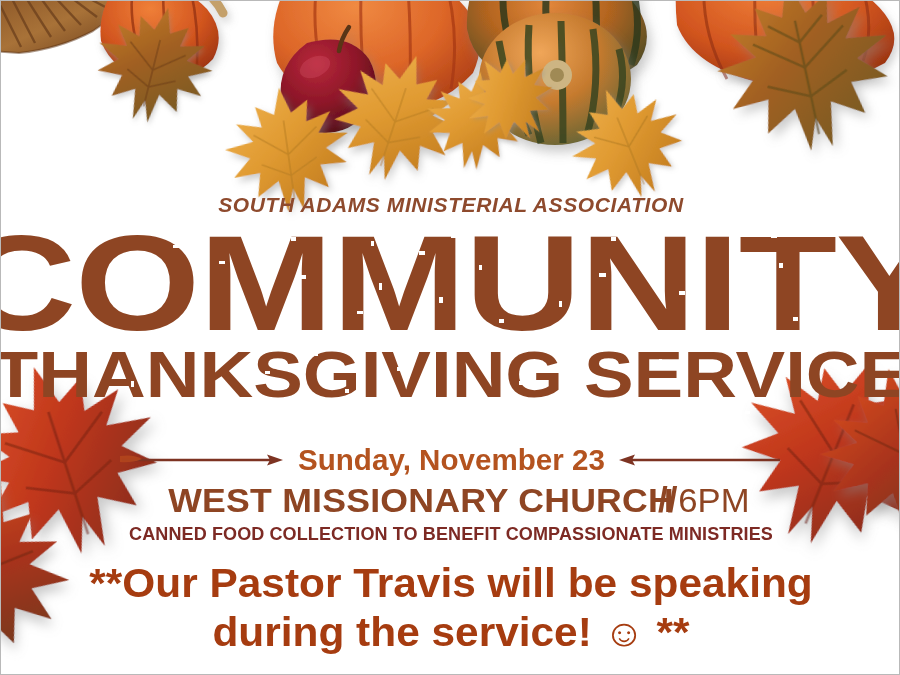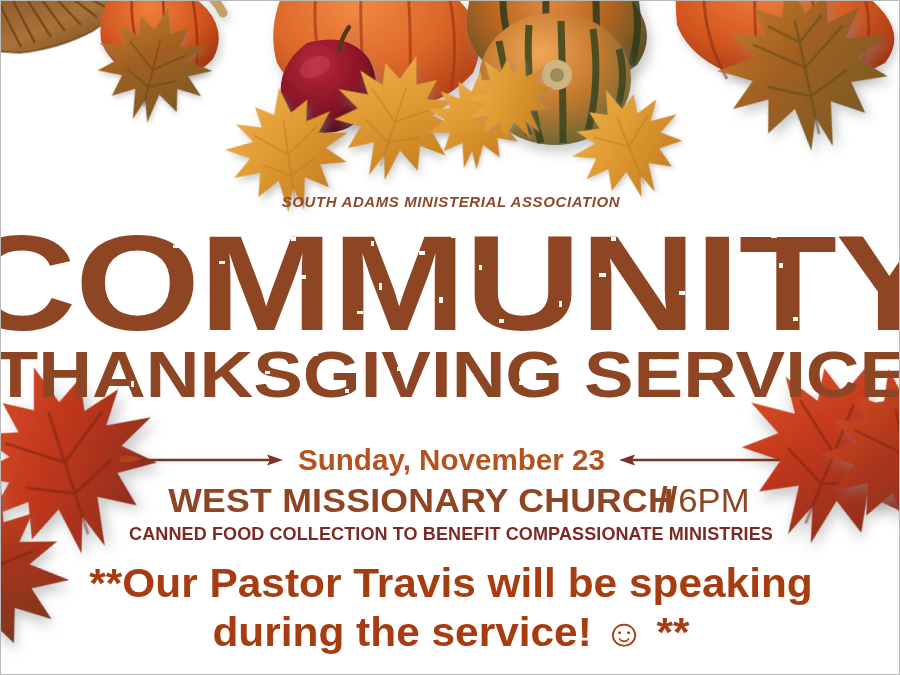--- a/index.html
+++ b/index.html
@@ -39,21 +39,21 @@
   }
 
   .org-line {
     position: absolute;
     left: 0; right: 0;
     top: 192px;
     text-align: center;
     font-family: "Liberation Sans", sans-serif;
     font-style: italic;
     font-weight: bold;
-    font-size: 15px;
+    font-size: 21px;
     letter-spacing: 0.6px;
     color: #8e4a2d;
     white-space: nowrap;
   }
 
   .title-wrap {
     position: absolute;
     left: 0; right: 0;
     top: 222px;
     text-align: center;

